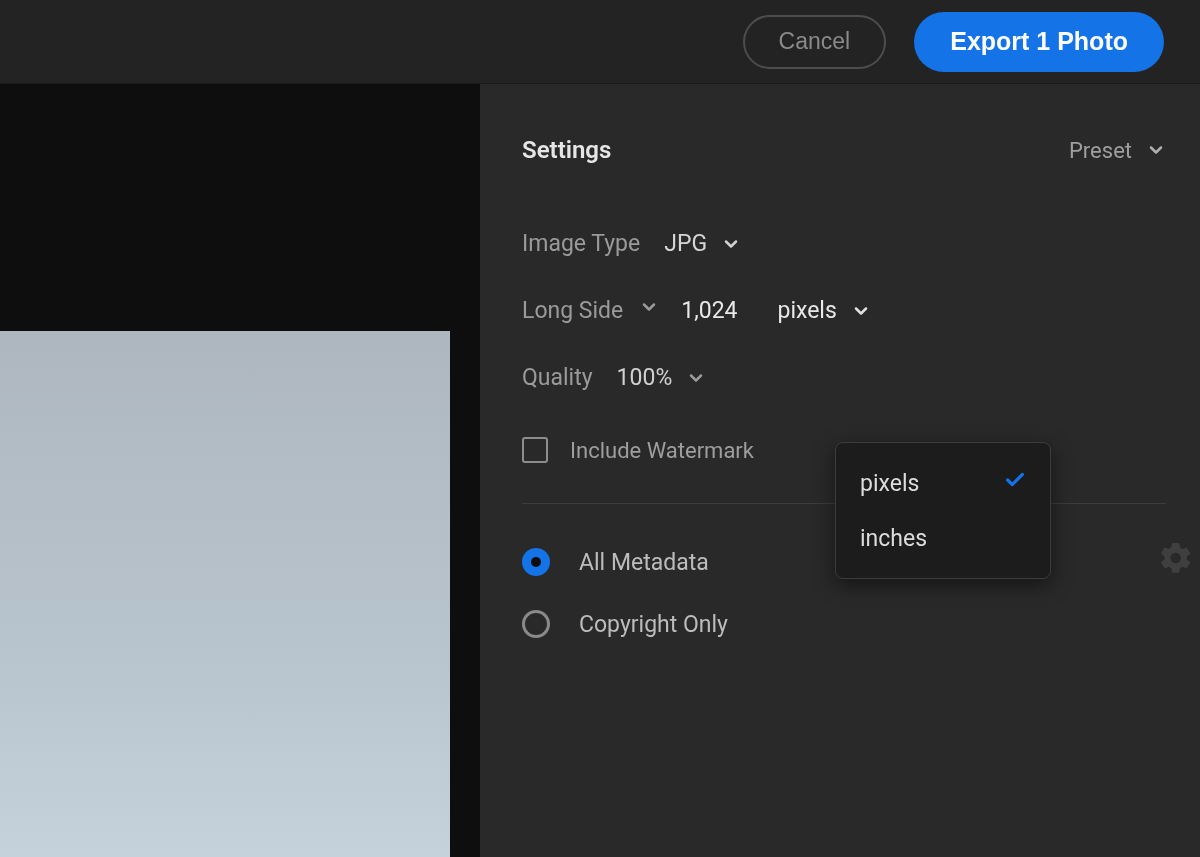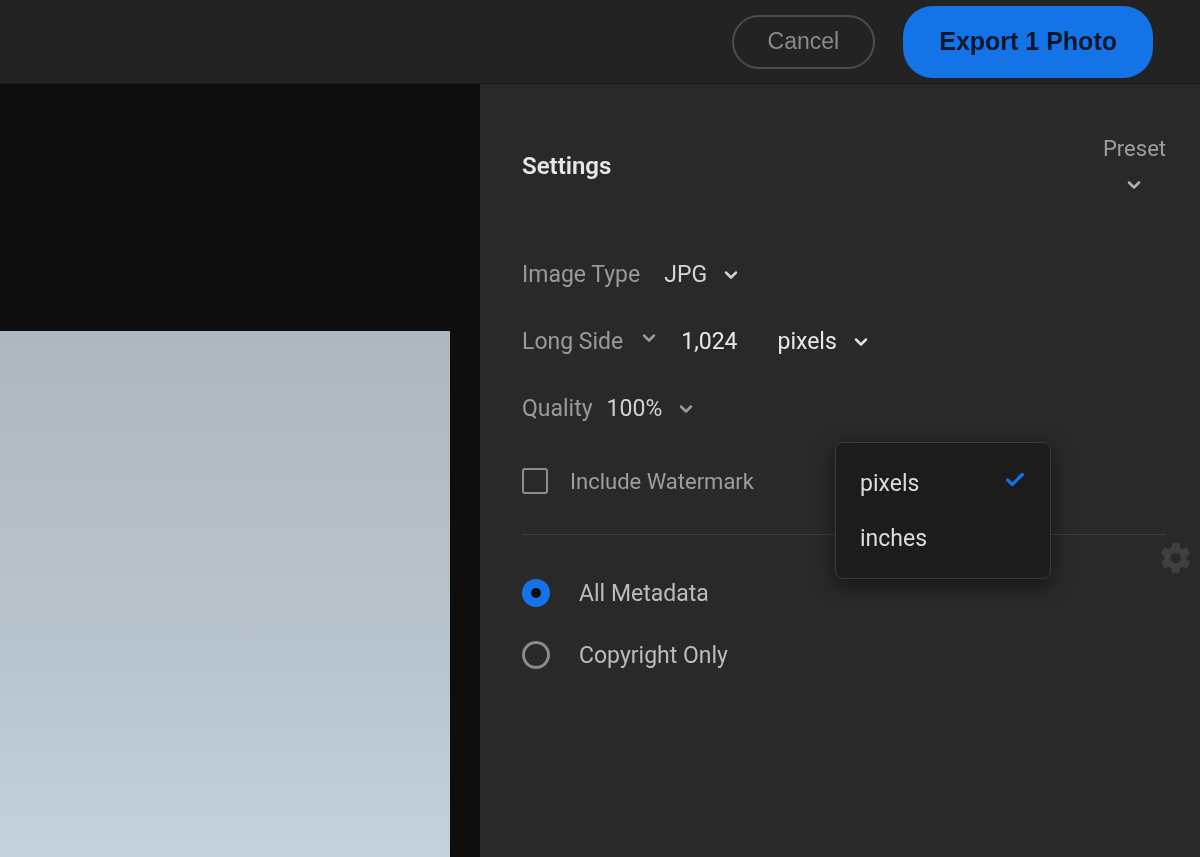--- a/index.html
+++ b/index.html
@@ -5,42 +5,42 @@
   * { box-sizing: border-box; margin: 0; padding: 0; }
   html, body { width: 1200px; height: 857px; overflow: hidden; font-family: -apple-system, BlinkMacSystemFont, "Segoe UI", Roboto, Helvetica, Arial, sans-serif; background:#0e0e0e; }
 
   
   .topbar {
     height: 84px;
     background: #232323;
     display: flex;
     justify-content: flex-end;
     align-items: center;
-    padding-right: 47px;
+    padding-right: 36px;
     gap: 28px;
     border-bottom: 1px solid #1a1a1a;
   }
   .btn-cancel {
     height: 54px;
     padding: 0 34px;
     border-radius: 27px;
     border: 2px solid #4d4d4d;
     background: transparent;
     color: #8a8a8a;
     font-size: 23px;
     font-weight: 500;
     cursor: pointer;
   }
   .btn-export {
-    height: 72px;
+    height: 60px;
     padding: 0 36px;
     border-radius: 30px;
     border: none;
     background: #1473e6;
-    color: #0f172a;
+    color: #ffffff;
     font-size: 25px;
     font-weight: 600;
     cursor: pointer;
   }
 
   
   .main {
     display: flex;
     height: calc(857px - 84px);
   }
@@ -78,21 +78,20 @@
     font-size: 24px;
     font-weight: 600;
   }
   .preset-trigger {
     display: flex;
     align-items: center;
     gap: 14px;
     color: #9e9e9e;
     font-size: 22px;
     cursor: pointer;
-    flex-direction: column;
   }
 
   .row {
     display: flex;
     margin-bottom: 40px;
     font-size: 23px;
   }
   .row .label { color: #9a9a9a; }
   .row .value { color: #d6d6d6; margin-left: 24px; display:flex; align-items:center; gap:14px; cursor:pointer;}
   .row .value.dim { color:#d0d0d0; }
@@ -197,21 +196,21 @@
         <span class="chev">
           <svg viewBox="0 0 24 24" fill="none" stroke="#e0e0e0" stroke-width="3" stroke-linecap="round" stroke-linejoin="round">
               <polyline points="6 9 12 15 18 9"></polyline>
             </svg>
         </span>
       </span>
     </div>
 
     <div class="row">
       <span class="label">Quality</span>
-      <span class="value dim" style="margin-left:14px">
+      <span class="value dim" style="margin-left:24px">
         <span>100%</span>
         <span class="chev">
           <svg viewBox="0 0 24 24" fill="none" stroke="#9a9a9a" stroke-width="3" stroke-linecap="round" stroke-linejoin="round">
               <polyline points="6 9 12 15 18 9"></polyline>
             </svg>
         </span>
       </span>
     </div>
 
     <div class="watermark-row">

